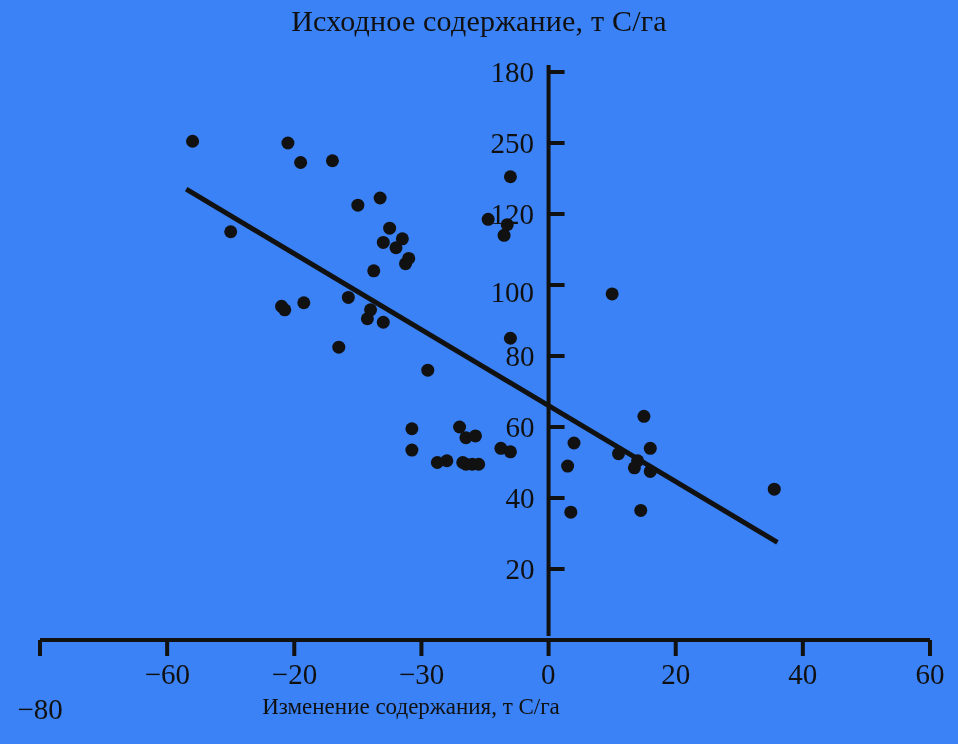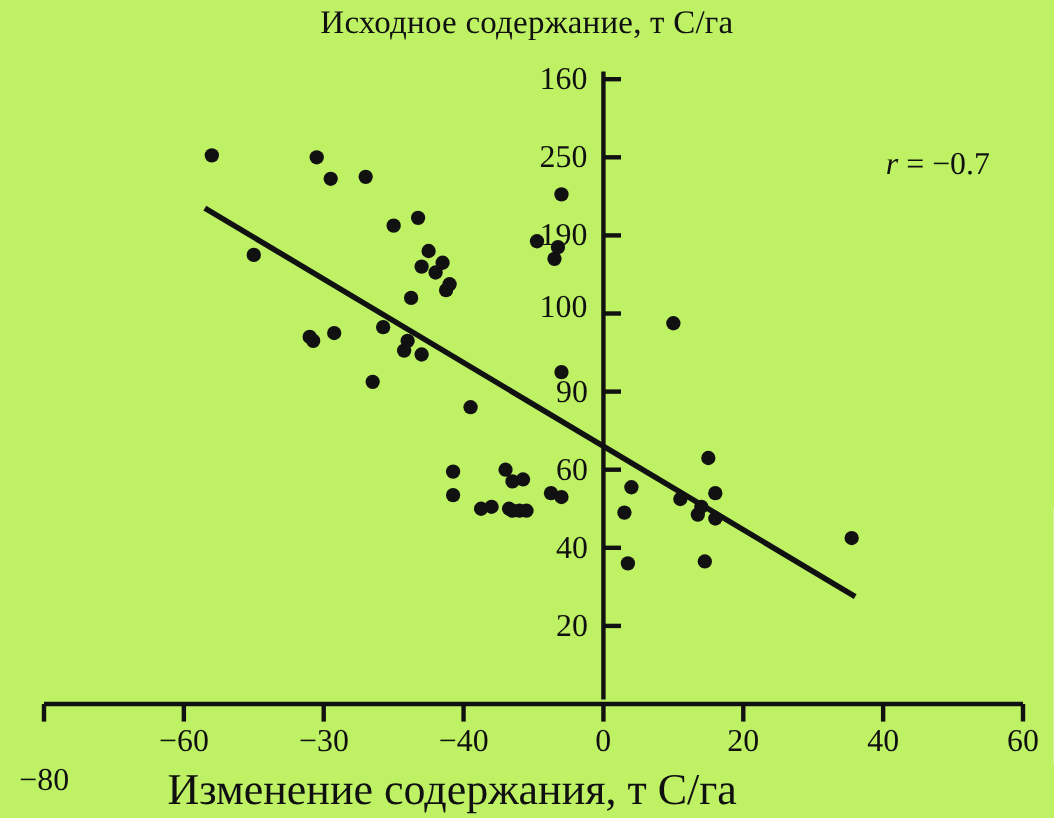--- a/index.html
+++ b/index.html
@@ -4,41 +4,41 @@
 <style>
   html, body {
     margin: 0;
     padding: 0;
     background: #ffffff;
   }
   #page {
     position: relative;
     width: 958px;
     height: 744px;
-    background: #bef264;
+    background: #3b82f6;
     font-family: "Liberation Serif", serif;
     color: #101010;
     overflow: hidden;
   }
   #chart-title {
     position: absolute;
     left: 0;
     top: 4px;
     width: 958px;
     text-align: center;
     font-size: 30px;
     letter-spacing: 0.2px;
   }
   #xaxis-title {
     position: absolute;
     left: 0;
     top: 694px;
     width: 822px;
     text-align: center;
-    font-size: 40px;
+    font-size: 23px;
   }
   #plot {
     position: absolute;
     left: 0;
     top: 0;
     width: 958px;
     height: 744px;
   }
   .stat-box {
     position: absolute;
@@ -141,37 +141,34 @@
         <circle cx="643.9285714285714" cy="416.35" r="6.5" fill="#111"></circle>
         <circle cx="650.2857142857143" cy="448.3" r="6.5" fill="#111"></circle>
         <circle cx="650.2857142857143" cy="471.375" r="6.5" fill="#111"></circle>
         <circle cx="774.25" cy="489.125" r="6.5" fill="#111"></circle>
       </g>
   </svg>
 
   <div id="ticks-layer">
       <div class="tick-label" style="left: 17.5px; top: 658px; margin-top: 35px;">−80</div>
       <div class="tick-label" style="left: 144.643px; top: 658px; text-align: center;">−60</div>
-      <div class="tick-label" style="left: 271.786px; top: 658px;">−30</div>
-      <div class="tick-label" style="left: 398.929px; top: 658px;">−40</div>
+      <div class="tick-label" style="left: 271.786px; top: 658px;">−20</div>
+      <div class="tick-label" style="left: 398.929px; top: 658px;">−30</div>
       <div class="tick-label" style="left: 541.071px; top: 658px;">0</div>
       <div class="tick-label" style="left: 661.214px; top: 658px;">20</div>
       <div class="tick-label" style="left: 788.357px; top: 658px;">40</div>
       <div class="tick-label" style="left: 915.5px; top: 658px;">60</div>
       <div class="tick-label" style="left: 505.571px; top: 552.5px;">20</div>
       <div class="tick-label" style="left: 505.571px; top: 481.5px;">40</div>
       <div class="tick-label" style="left: 505.571px; top: 410.5px;">60</div>
-      <div class="tick-label" style="left: 505.571px; top: 339.5px;">90</div>
-      <div class="tick-label" style="left: 490.571px; top: 263px;">100</div>
-      <div class="tick-label" style="left: 490.571px; top: 197.5px;">190</div>
+      <div class="tick-label" style="left: 505.571px; top: 339.5px;">80</div>
+      <div class="tick-label" style="left: 490.571px; top: 276px;">100</div>
+      <div class="tick-label" style="left: 490.571px; top: 197.5px;">120</div>
       <div class="tick-label" style="left: 490.571px; top: 126.5px;">250</div>
-      <div class="tick-label" style="left: 490.571px; top: 55.5px;">160</div>
+      <div class="tick-label" style="left: 490.571px; top: 55.5px;">180</div>
     </div>
 
   <div class="stat-box">
-    <div class="stat-line">
-      <span class="var">r</span><span> = </span><span>−0.7</span>
-    </div>
   </div>
 
   <div id="xaxis-title">Изменение содержания, т С/га</div>
 
 </div>
 
 </body></html>

